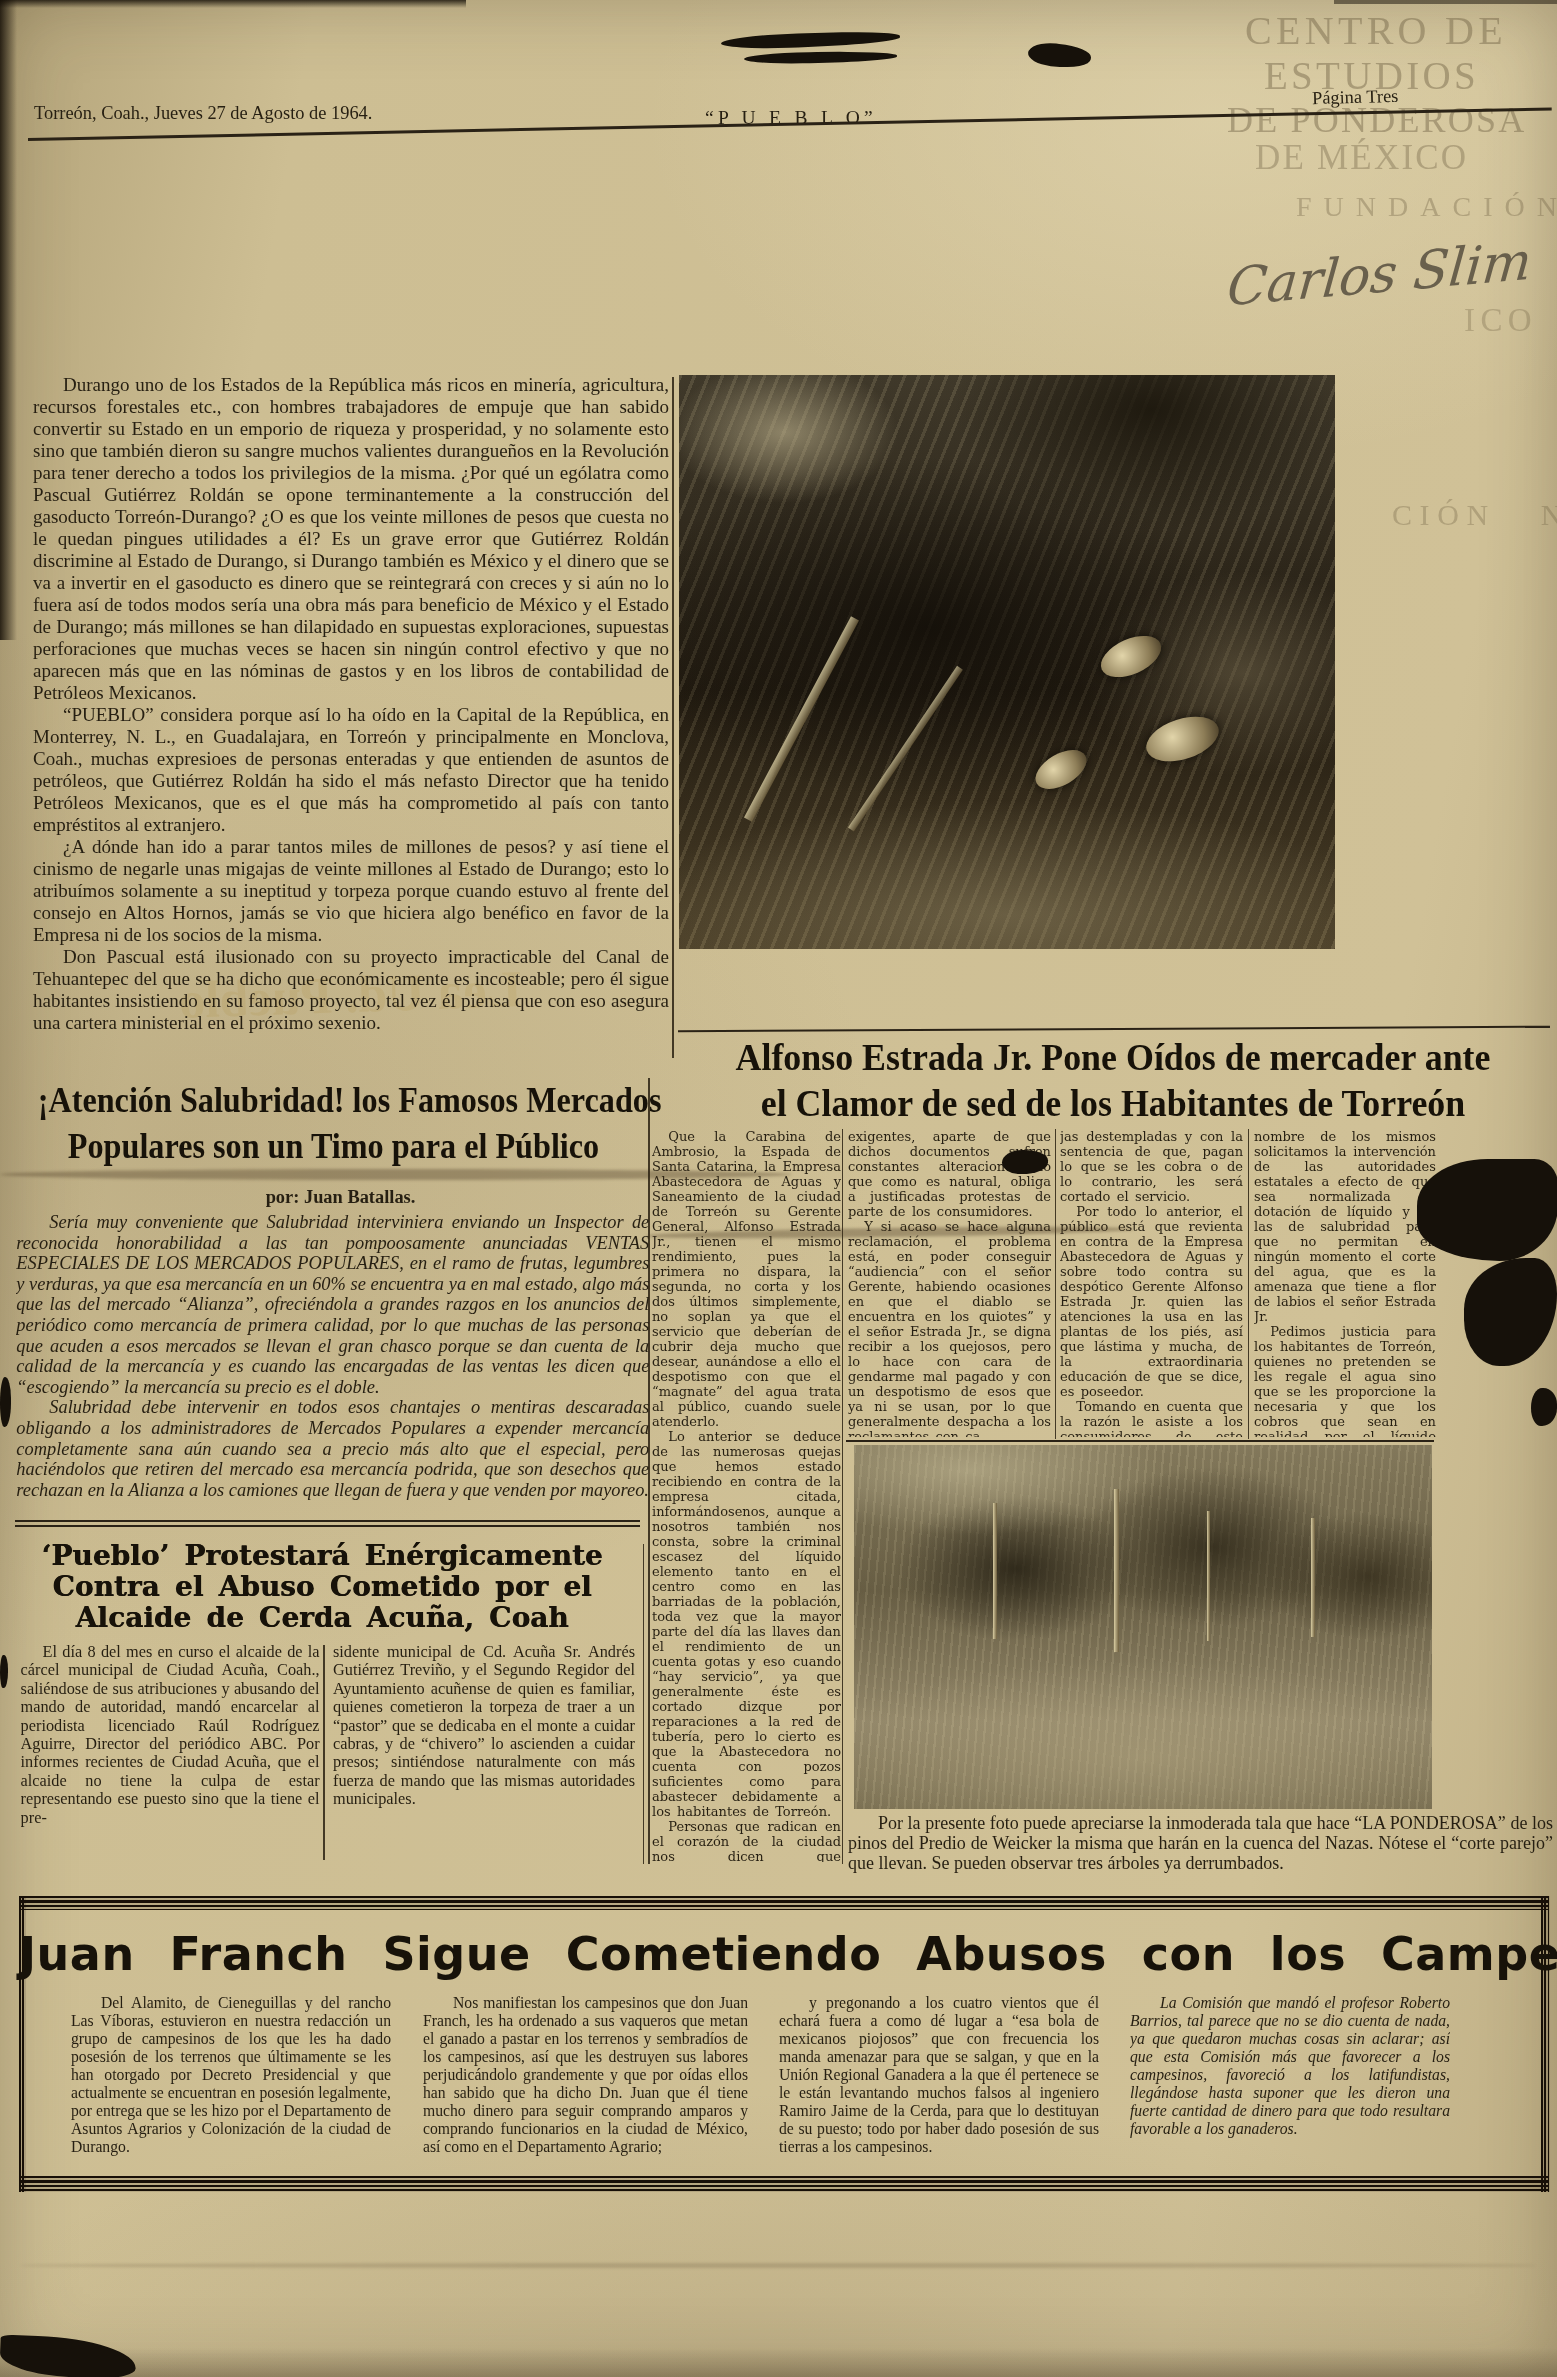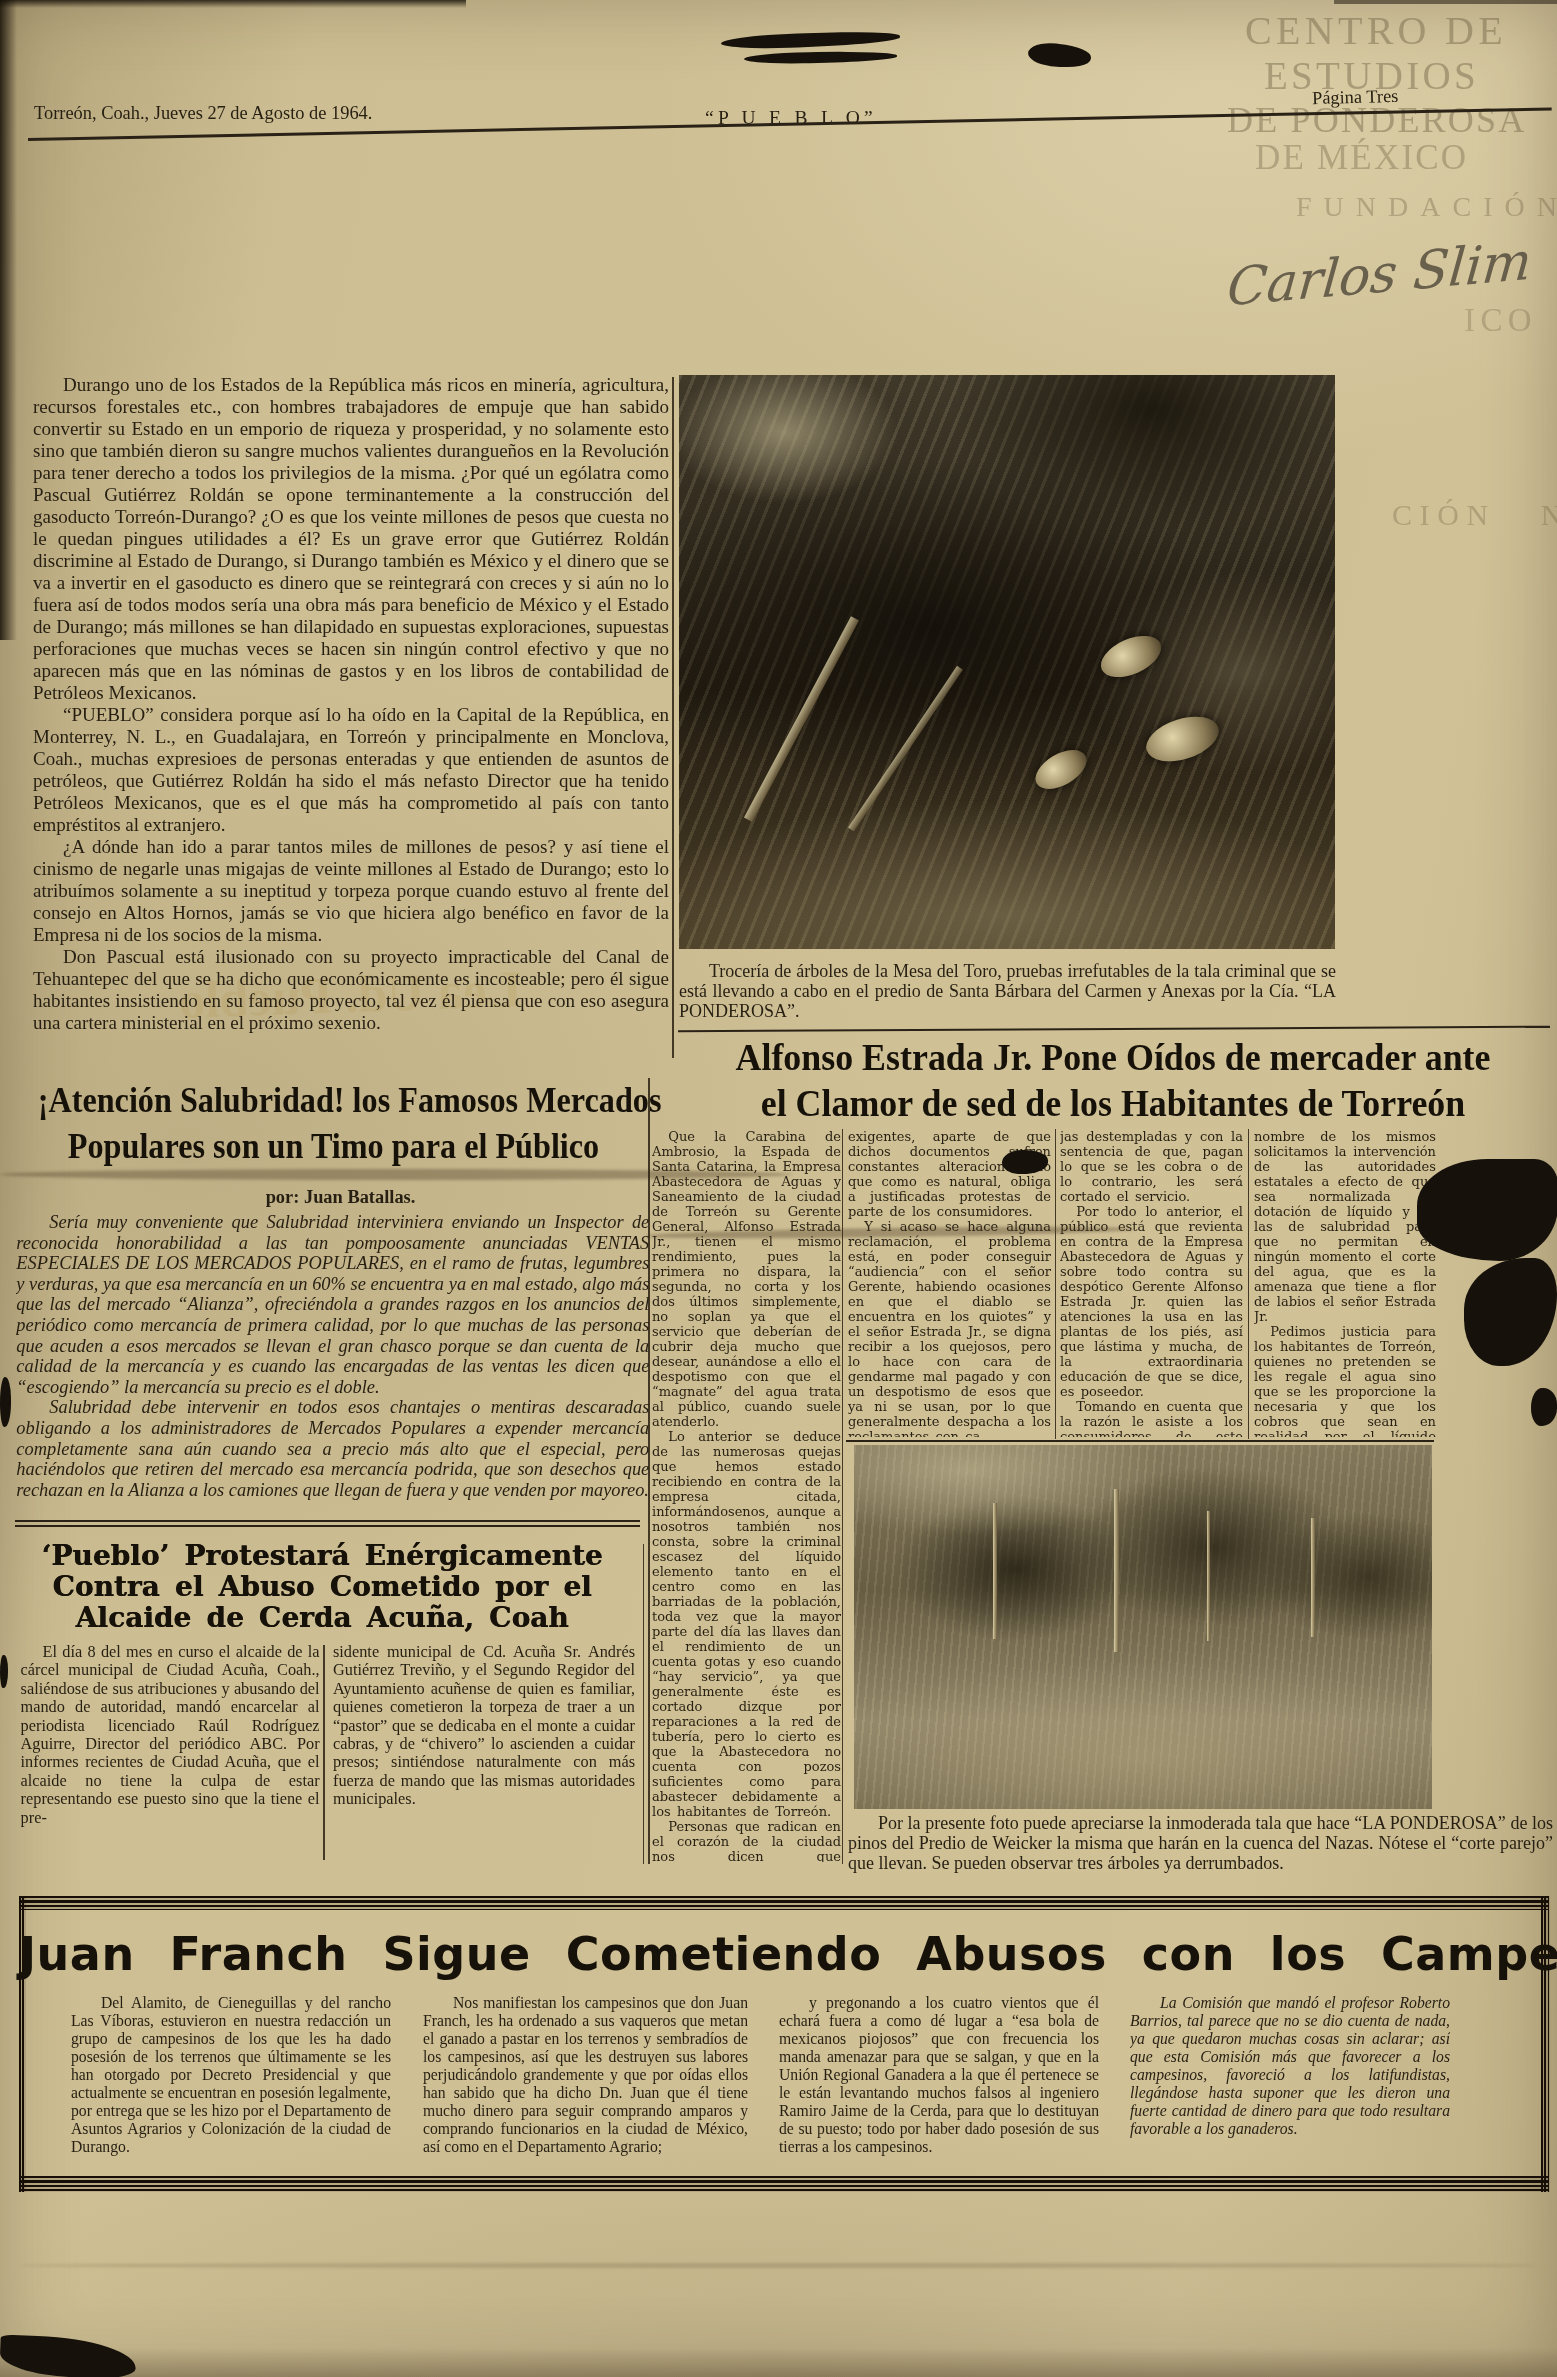--- a/index.html
+++ b/index.html
@@ -86,23 +86,20 @@
   <div class="abs vline" style="left:672px;top:377px;width:1.6px;height:681px;"></div>
 
   <div class="abs photo1" style="left:679px;top:375px;width:656px;height:574px;">
     <div class="logend" style="left:64%;top:46%;width:64px;height:35px;transform:rotate(-24deg);"></div>
     <div class="logend" style="left:71%;top:60%;width:75px;height:40px;transform:rotate(-18deg);"></div>
     <div class="logend" style="left:54%;top:66%;width:56px;height:31px;transform:rotate(-30deg);"></div>
     <div class="trunk" style="left:18%;top:40%;width:8.7px;height:228px;transform:rotate(28deg);opacity:0.8;"></div>
     <div class="trunk" style="left:34%;top:48%;width:6.5px;height:195px;transform:rotate(34deg);opacity:0.7;"></div>
   </div>
 
-  <div class="abs just serif cap" style="left:679px;top:961px;width:657px;font-size:18px;line-height:20px;">
-    <p style="text-indent:30px;">Trocería de árboles de la Mesa del Toro, pruebas irrefutables de la tala criminal que se está llevando a cabo en el predio de Santa Bárbara del Carmen y Anexas por la Cía. “LA PONDEROSA”.</p>
-  </div>
 
   <div class="abs hline" style="left:678px;top:1028px;width:872px;height:2.2px;transform:rotate(-0.3deg);"></div>
 
   <div class="abs" style="left:675px;top:1035px;width:876px;">
     <div class="headline serif" style="font-size:37px;line-height:46px;transform:scaleX(0.97);">Alfonso Estrada Jr. Pone Oídos de mercader ante</div>
     <div class="headline serif" style="font-size:37px;line-height:46px;transform:scaleX(0.97);">el Clamor de sed de los Habitantes de Torreón</div>
   </div>
 
   <div class="abs just dserif" style="left:652px;top:1129px;width:189px;height:733px;font-size:13px;line-height:15px;word-spacing:2.2px;overflow:hidden;">
     <p style="text-indent:16.3px;">Que la Carabina de Ambrosio, la Espada de Santa Catarina, la Empresa Abastecedora de Aguas y Saneamiento de la ciudad de Torreón su Gerente General, Alfonso Estrada Jr., tienen el mismo rendimiento, pues la primera no dispara, la segunda, no corta y los dos últimos simplemente, no soplan ya que el servicio que deberían de cubrir deja mucho que desear, aunándose a ello el despotismo con que el “magnate” del agua trata al público, cuando suele atenderlo.</p>

